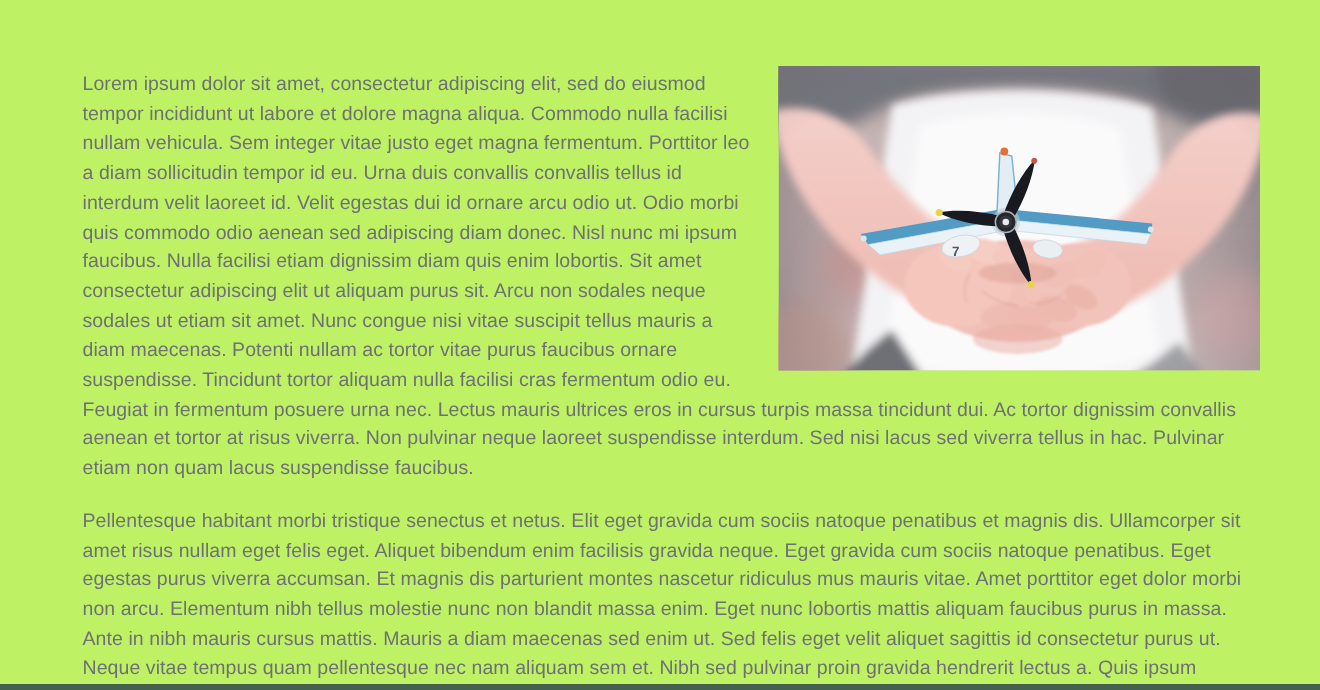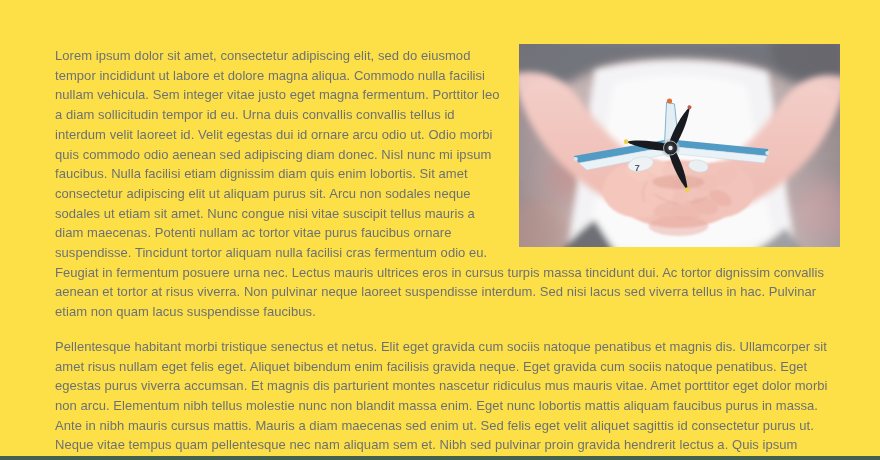--- a/index.html
+++ b/index.html
@@ -35,21 +35,21 @@
   }
   .footer-bar {
     position: absolute;
     left: 0; bottom: 0;
     width: 100%; height: 4px;
   }
 </style>
 </head>
 <body>
 
-<div class="page" style="background: #fde047;">
+<div class="page" style="background: #bef264;">
   <main class="article">
 
     <figure class="photo">
       <svg viewBox="0 0 322 203" preserveAspectRatio="none">
         <defs>
           <filter id="bBig" x="-60%" y="-60%" width="220%" height="220%">
               <feGaussianBlur stdDeviation="10"></feGaussianBlur>
             </filter>
           <filter id="bMed" x="-60%" y="-60%" width="220%" height="220%">
               <feGaussianBlur stdDeviation="5"></feGaussianBlur>

